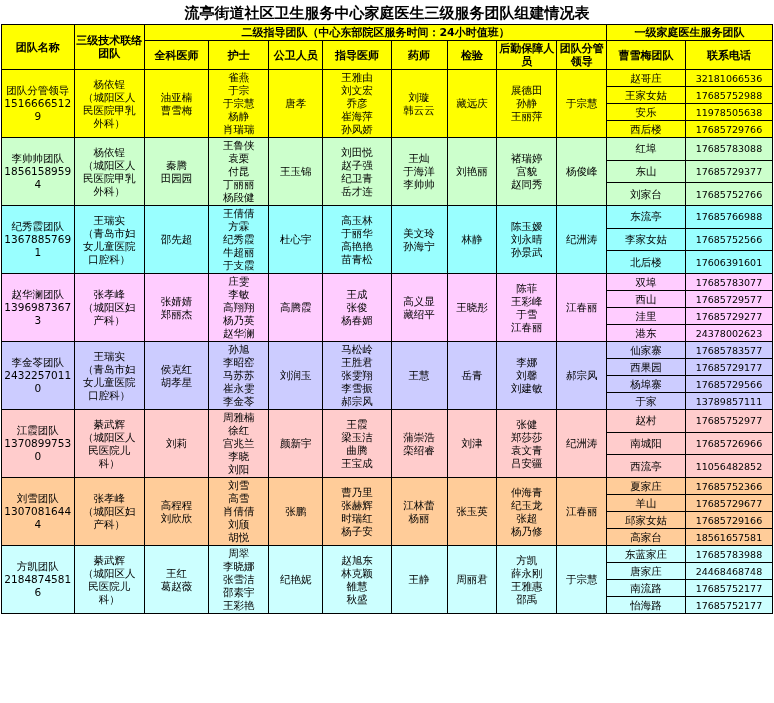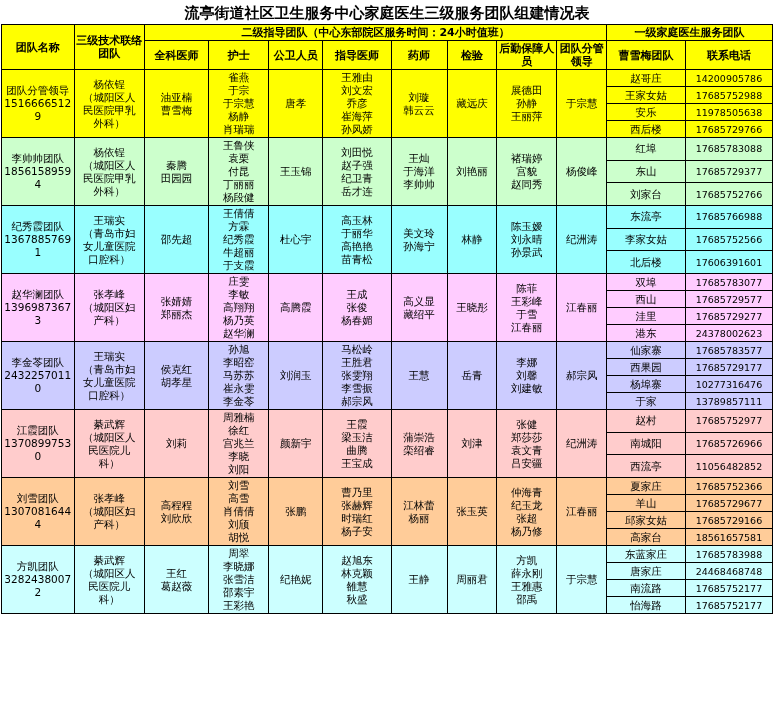--- a/index.html
+++ b/index.html
@@ -122,21 +122,21 @@
           </td>
           <td rowspan="4" class="cell-lines">
             <div>展德田</div>
             <div>孙静</div>
             <div>王丽萍</div>
           </td>
           <td rowspan="4" class="cell-lines">
             <div>于宗慧</div>
           </td>
           <td>赵哥庄</td>
-          <td class="phone">14200905786</td>
+          <td class="phone">32181066536</td>
         </tr>
         <tr style="background: rgb(255, 255, 0);">
           <td>王家女姑</td>
           <td class="phone">17685752988</td>
         </tr>
         <tr style="background: rgb(255, 255, 0);">
           <td>安乐</td>
           <td class="phone">11978505638</td>
         </tr>
         <tr style="background: rgb(255, 255, 0);">
@@ -365,21 +365,21 @@
           </td>
           <td>仙家寨</td>
           <td class="phone">17685783577</td>
         </tr>
         <tr style="background: rgb(204, 204, 255);">
           <td>西果园</td>
           <td class="phone">17685729177</td>
         </tr>
         <tr style="background: rgb(204, 204, 255);">
           <td>杨埠寨</td>
-          <td class="phone">10277316476</td>
+          <td class="phone">17685729566</td>
         </tr>
         <tr style="background: rgb(204, 204, 255);">
           <td>于家</td>
           <td class="phone">13789857111</td>
         </tr>
         <tr style="background: rgb(255, 204, 204);">
           <td rowspan="3" class="cell-lines">
             <div>江霞团队</div>
             <div>13708997530</div>
           </td>
@@ -492,21 +492,21 @@
           <td>邱家女姑</td>
           <td class="phone">17685729166</td>
         </tr>
         <tr style="background: rgb(255, 204, 153);">
           <td>高家台</td>
           <td class="phone">18561657581</td>
         </tr>
         <tr style="background: rgb(204, 255, 255);">
           <td rowspan="4" class="cell-lines">
             <div>方凯团队</div>
-            <div>32824380072</div>
+            <div>21848745816</div>
           </td>
           <td rowspan="4" class="cell-lines">
             <div>綦武辉</div>
             <div>（城阳区人</div>
             <div>民医院儿</div>
             <div>科）</div>
           </td>
           <td rowspan="4" class="cell-lines">
             <div>王红</div>
             <div>葛赵薇</div>

